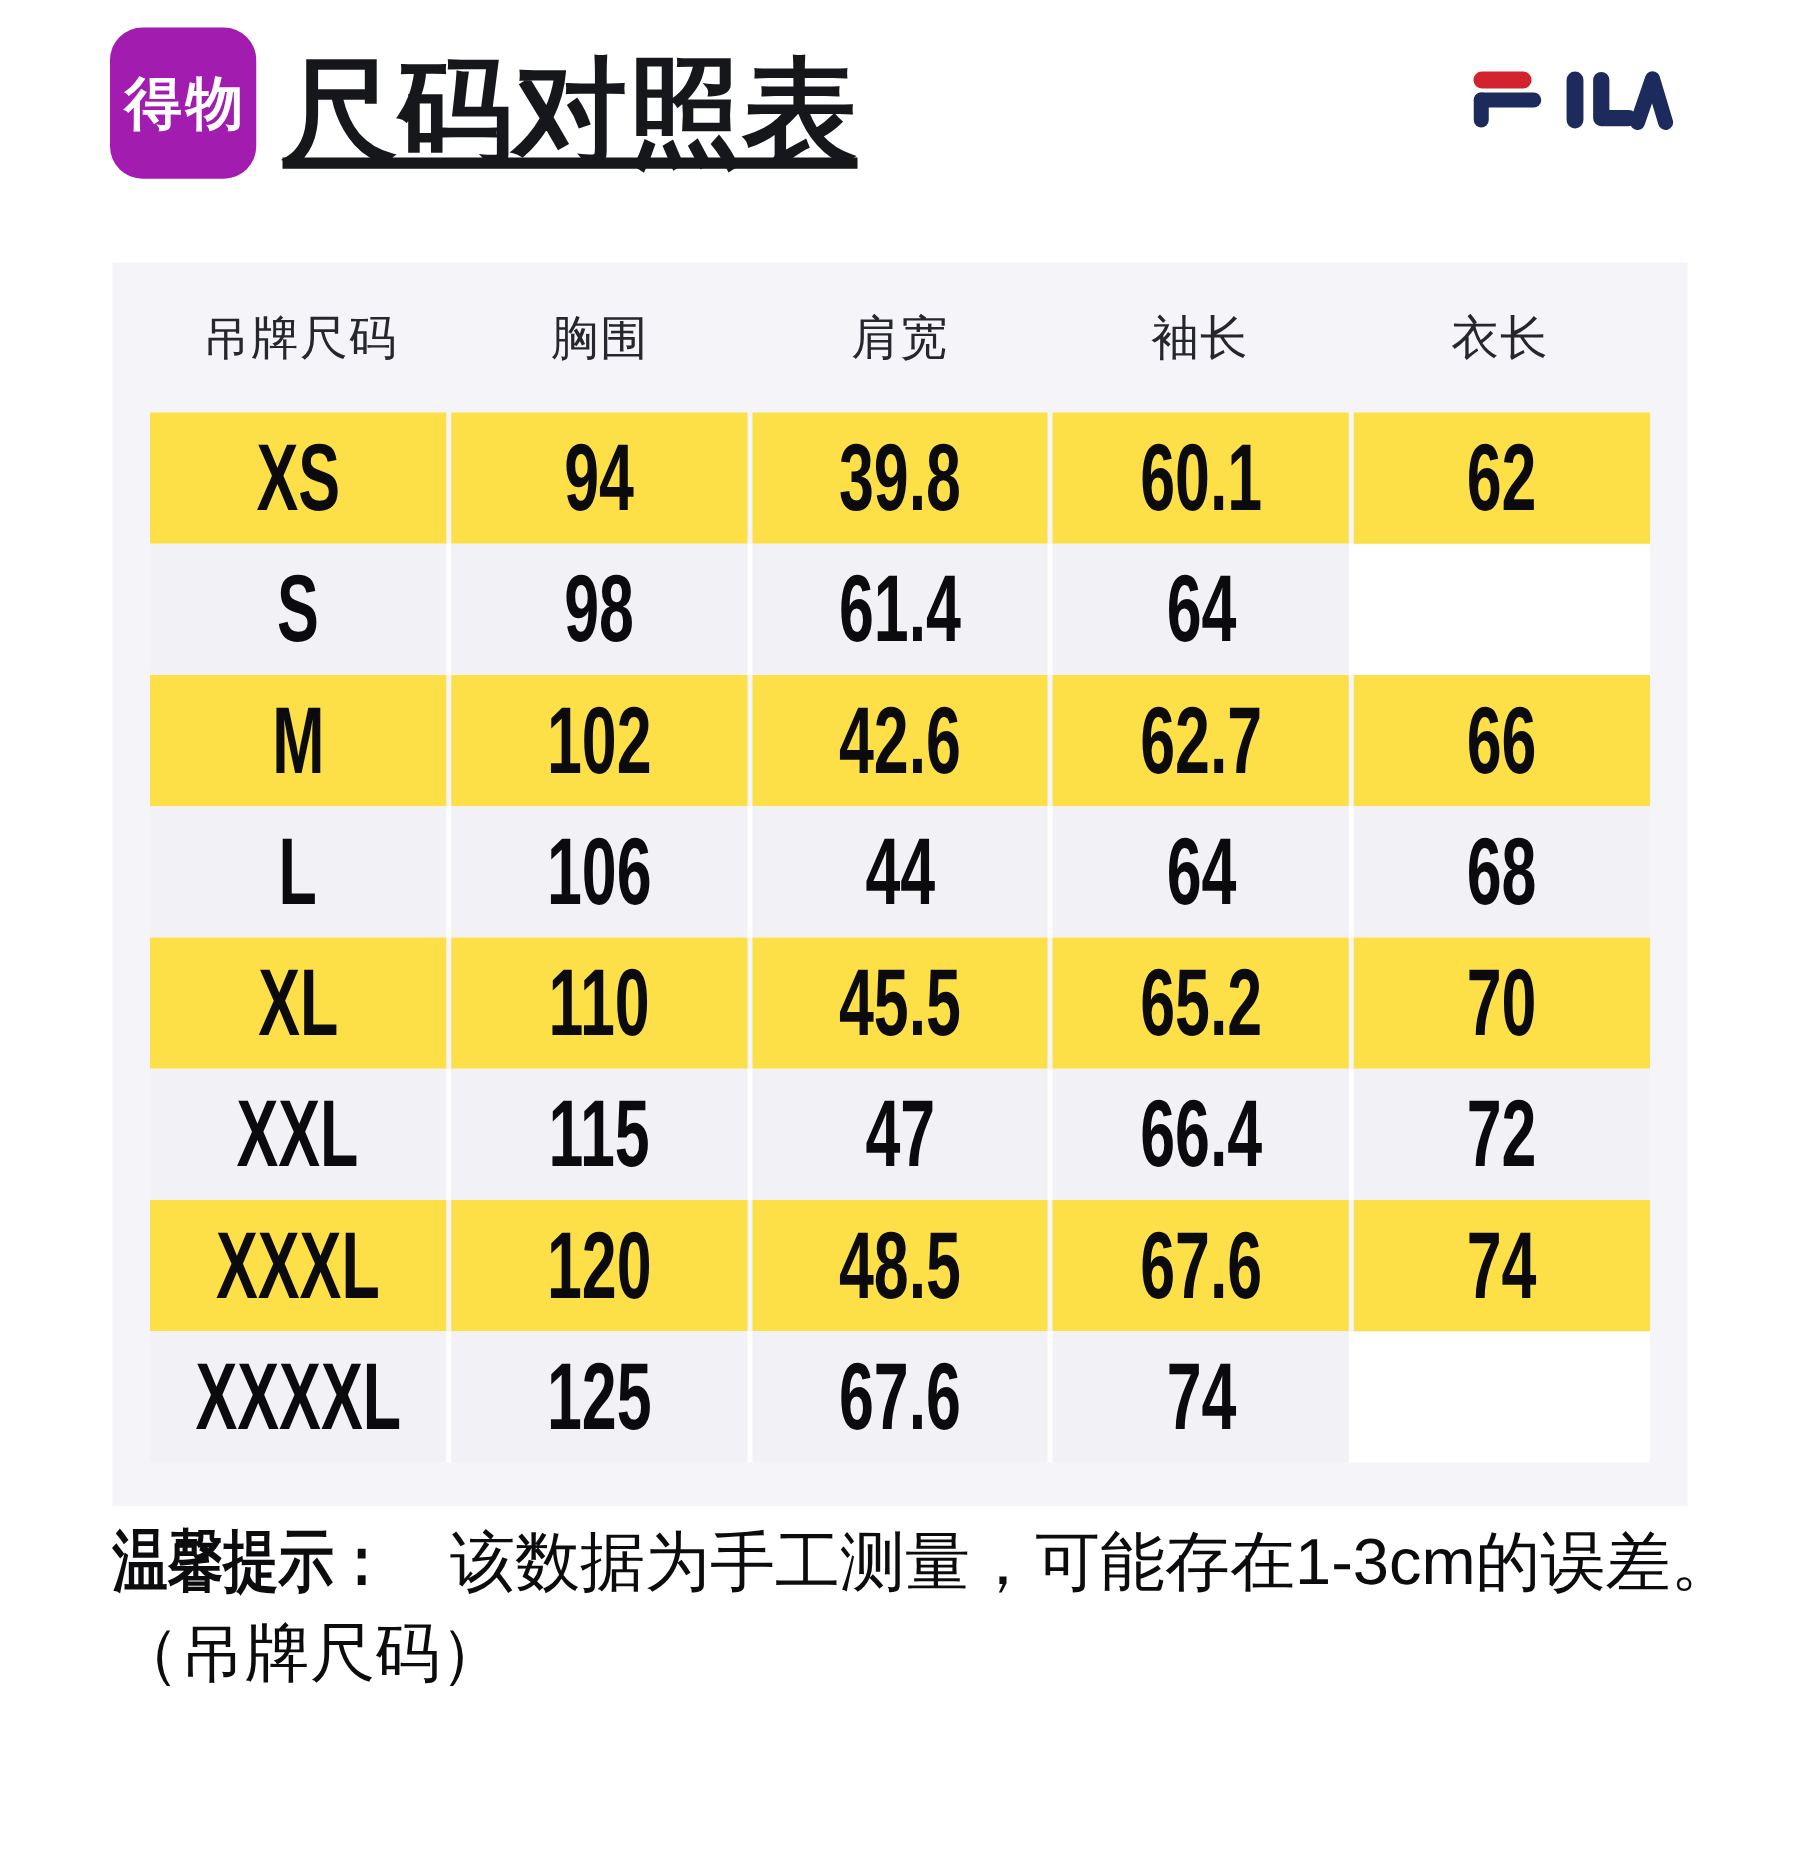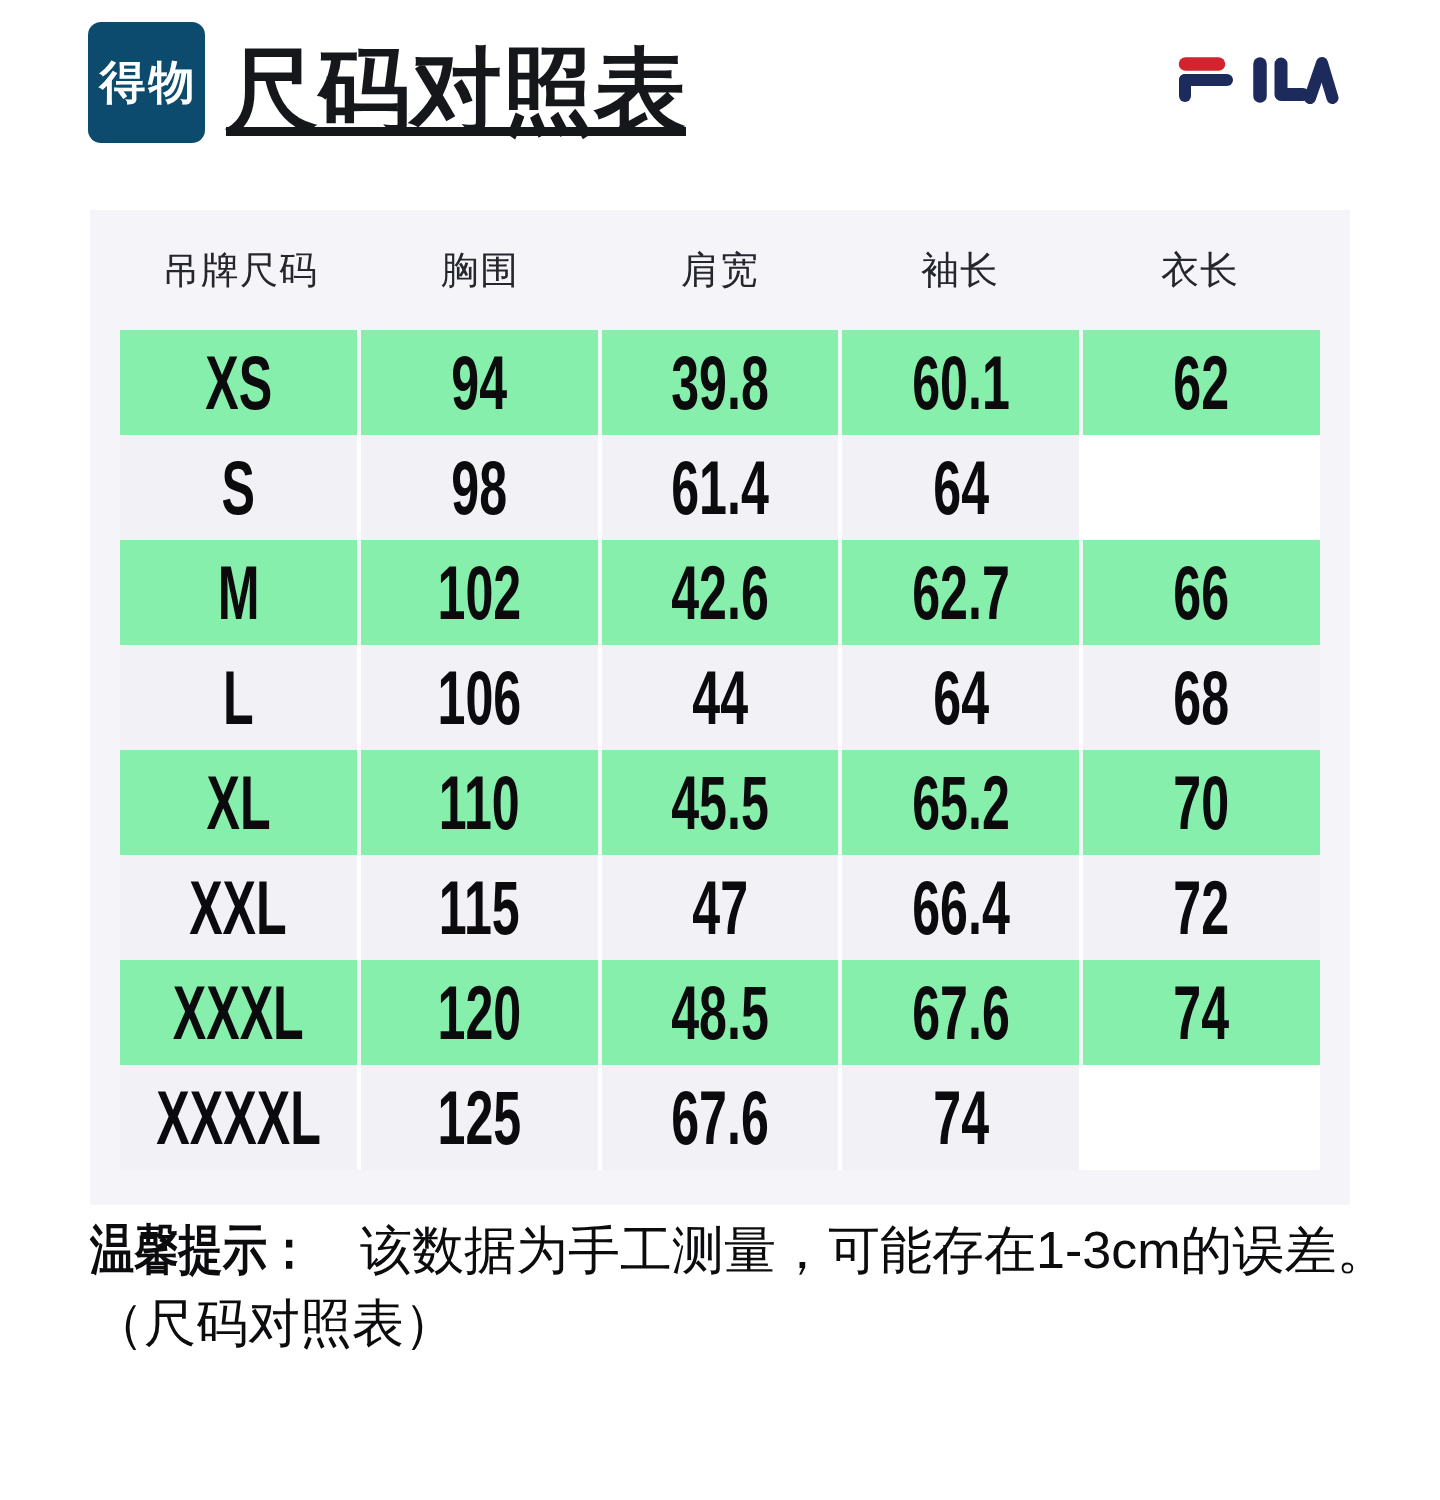--- a/index.html
+++ b/index.html
@@ -9,22 +9,22 @@
     background:#ffffff;
     overflow:hidden;
     font-family:"Liberation Sans","DejaVu Sans",sans-serif;
     color:#0c0c0e;
   }
 
   
   .dewu-logo {
     position:absolute; left:88px; top:22px;
     width:117px; height:121px;
-    background:#0c4a6e;
-    border-radius:13px;
+    background:#a21caf;
+    border-radius:26px;
     display:flex; align-items:center; justify-content:center;
   }
   .dewu-logo span {
     color:#ffffff; font-size:46px; font-weight:700;
     letter-spacing:3px; transform:translateX(2px);
     white-space:nowrap;
   }
   .page-title {
     position:absolute; left:226px; top:40px; margin:0;
     font-size:92px; font-weight:600; color:#16171b;
@@ -52,21 +52,21 @@
     color:#26272e; letter-spacing:1px;
   }
   .trow {
     display:grid; grid-template-columns:repeat(5,1fr);
     column-gap:4px; height:105px;
   }
   .trow .td {
     display:flex; align-items:center; justify-content:center;
     overflow:hidden;
   }
-  .trow.row-white .td { background:#86efac; }
+  .trow.row-white .td { background:#fde047; }
   .trow.row-gray { background:#ffffff; }
   .trow.row-gray .td { background:#f1f1f6; }
   .cnd {
     display:inline-block;
     font-size:76px; font-weight:700; color:#0b0b0e;
     transform:scaleX(0.66);
     white-space:nowrap; line-height:1;
   }
 
   
@@ -258,15 +258,15 @@
       <div class="td">
           <span class="cnd">74</span>
         </div>
     </div>
 
   </div>
 
   <p class="note">
     <span class="note-prefix">温馨提示：</span><span>该数据为手工测量，可能存在1-3cm的误差。</span>
   </p>
-  <p class="note-unit">（尺码对照表）</p>
+  <p class="note-unit">（吊牌尺码）</p>
 
 </div>
 
 </body></html>

